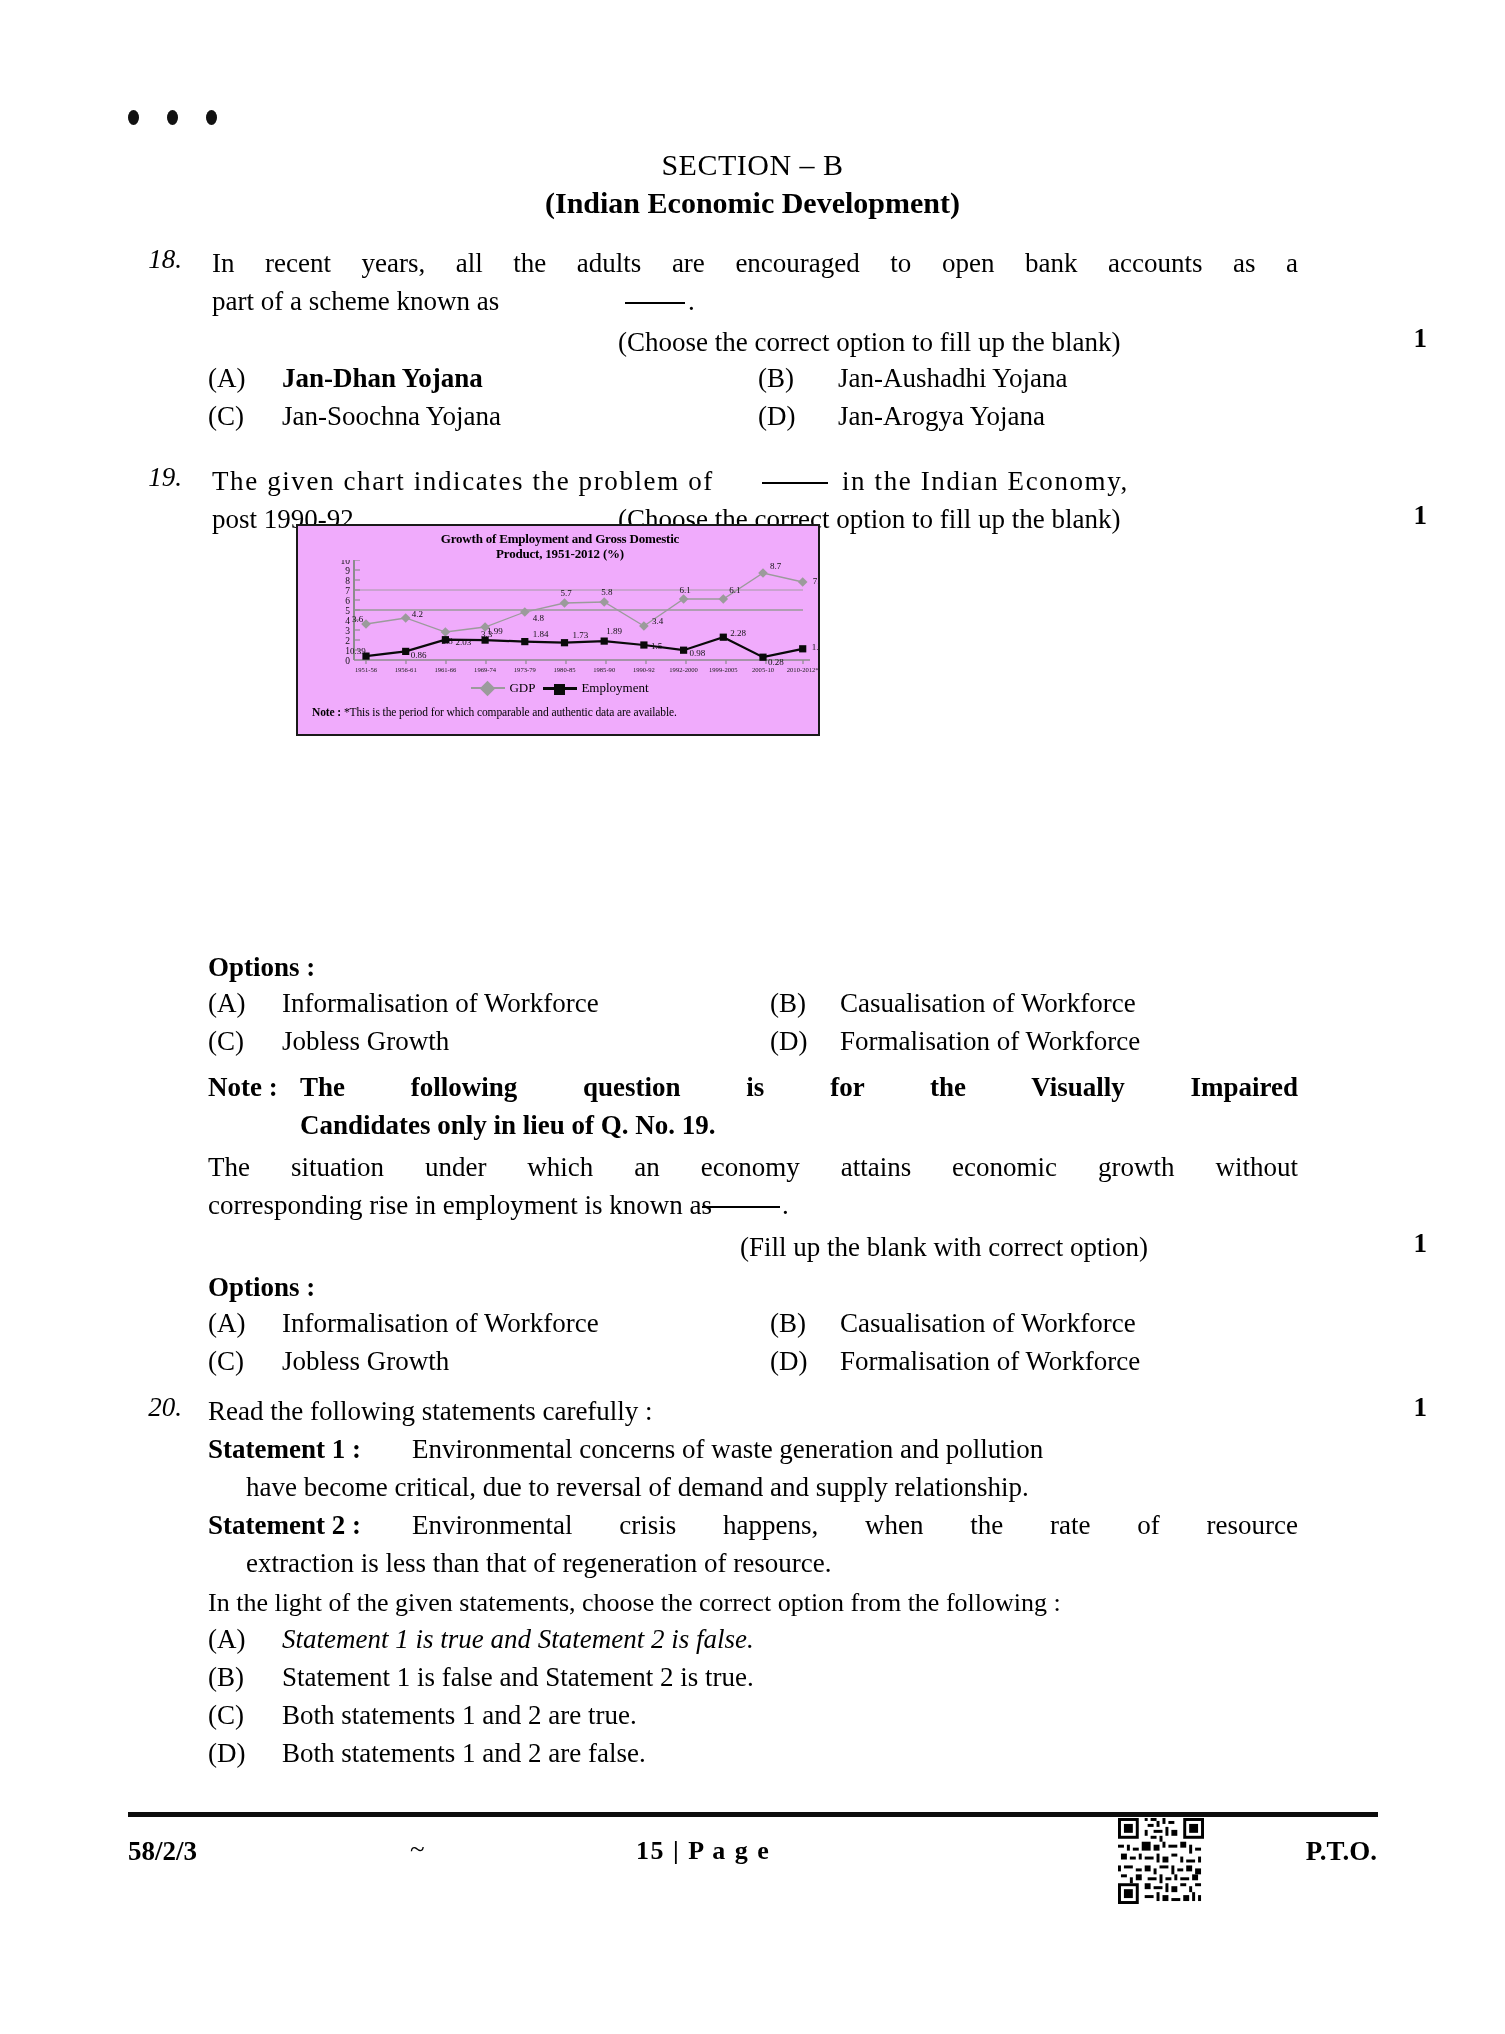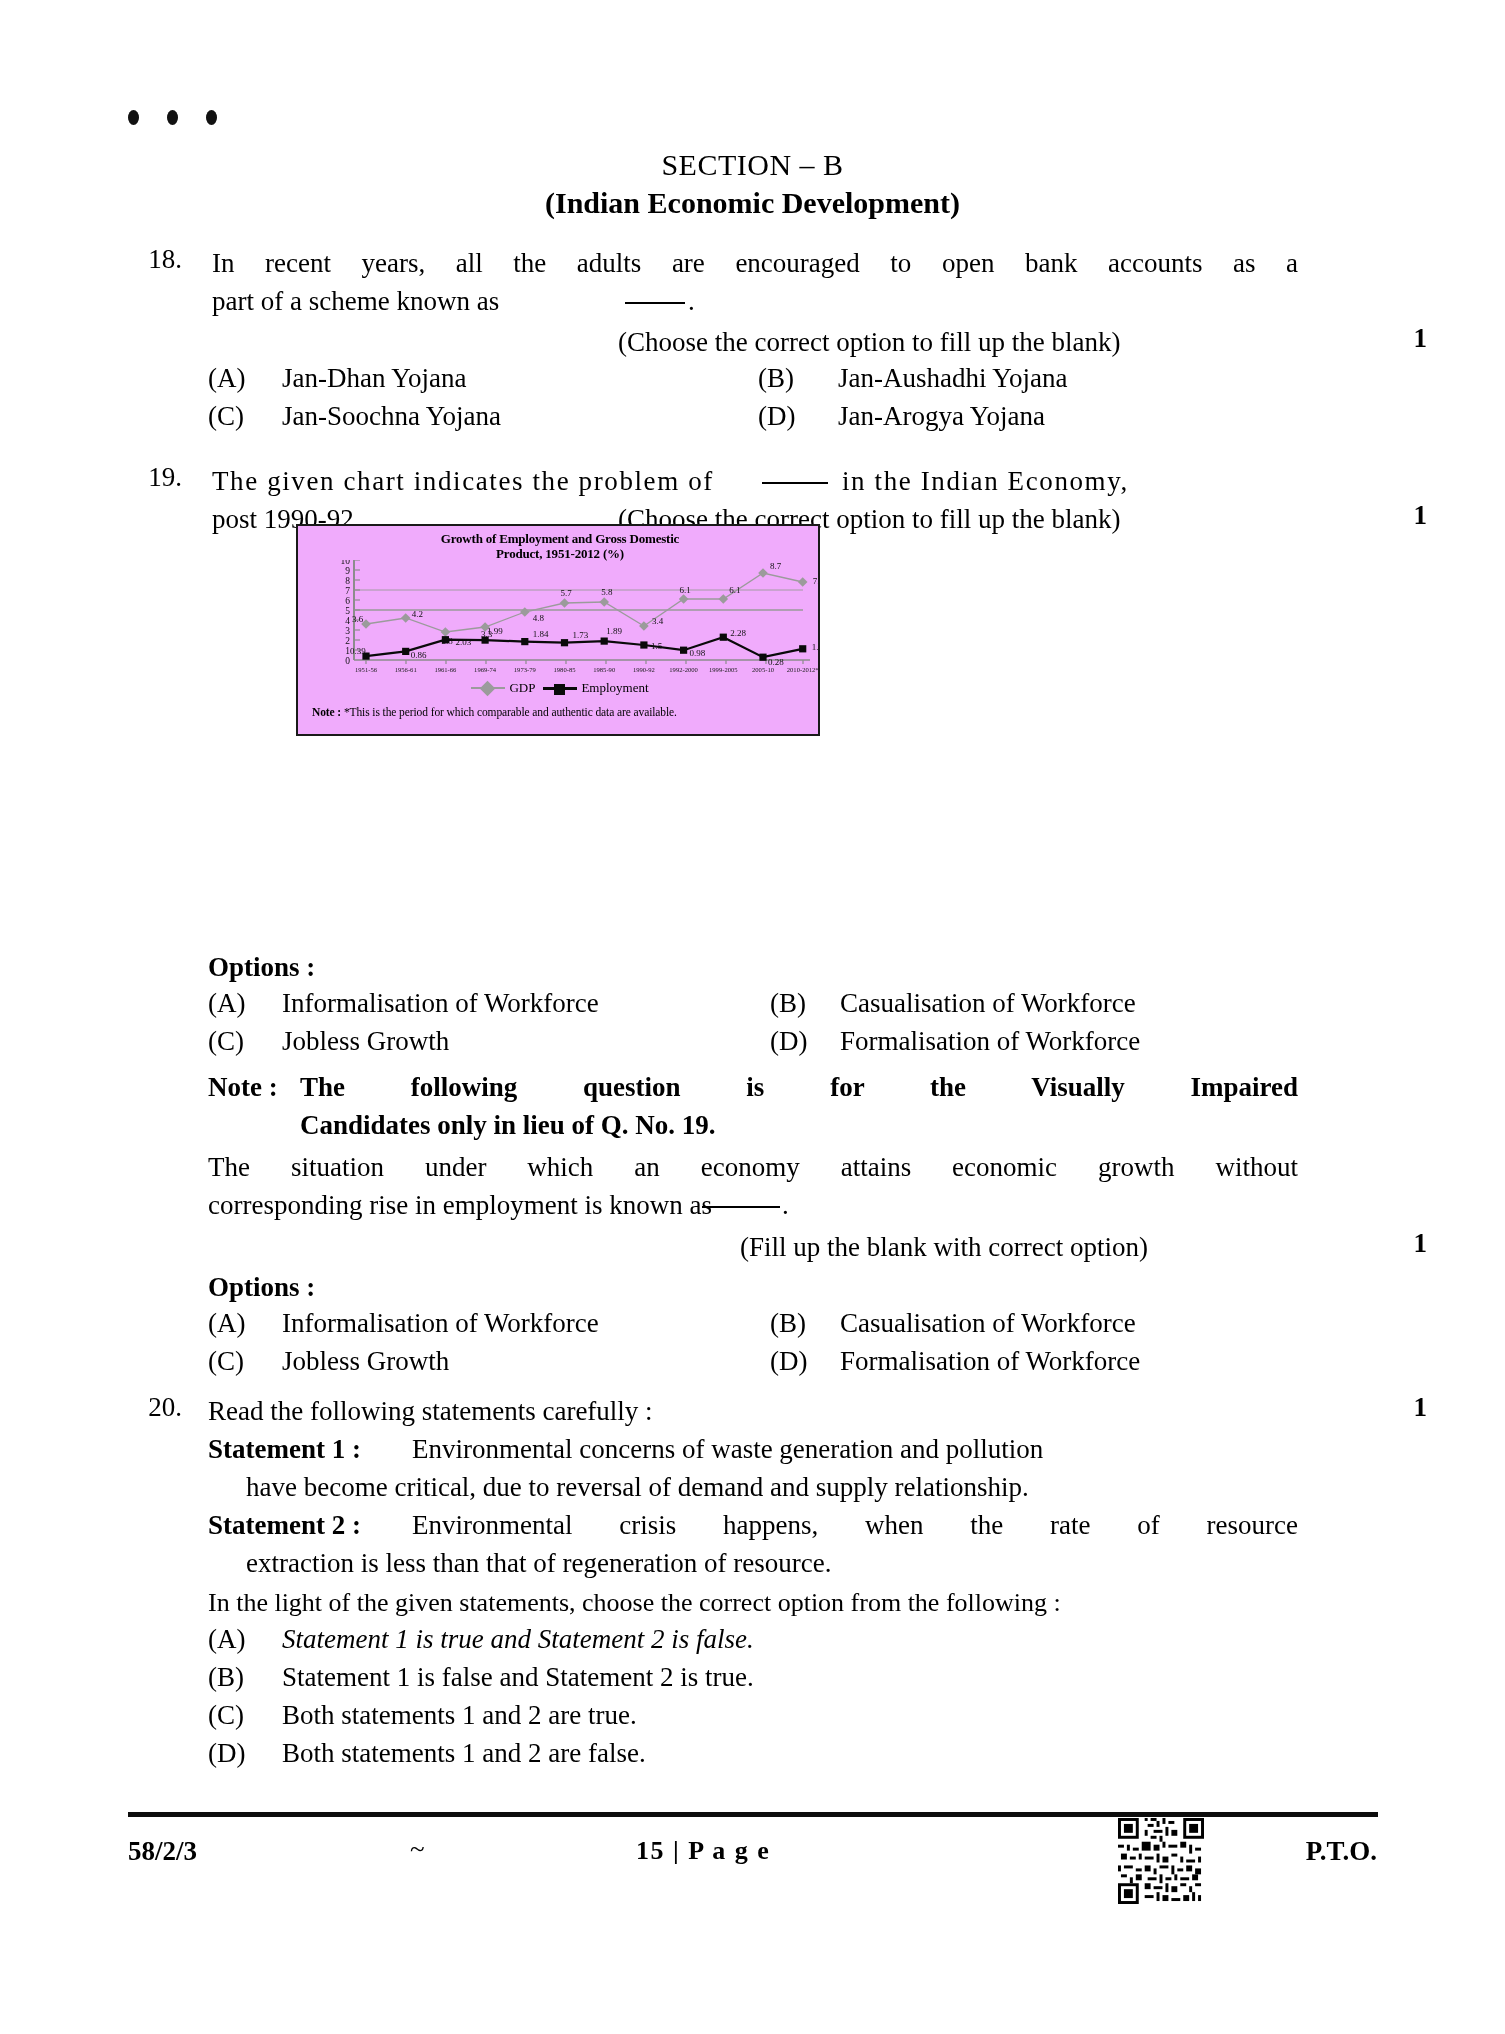--- a/index.html
+++ b/index.html
@@ -54,20 +54,21 @@
     font-size: 30px;
     font-weight: bold;
   }
 
   
   .q-num {
     position: absolute;
     font-size: 27px;
     text-align: right;
     width: 62px;
+    font-style: italic;
   }
   .ln {
     position: absolute;
     font-size: 27px;
     line-height: 38px;
     white-space: nowrap;
   }
   .ln-just {
     position: absolute;
     font-size: 27px;
@@ -219,21 +220,21 @@
 
   <div class="q-num" style="left:120px; top:244px;">18.</div>
   <div class="ln-just" style="left:212px; top:244px; width:1086px;">In recent years, all the adults are encouraged to open bank accounts as a</div>
   <div class="ln" style="left:212px; top:282px;">part of a scheme known as</div>
   <span class="blankline" style="position:absolute; left:625px; top:282px; width:60px;"></span>
   <div class="ln" style="left:688px; top:282px;">.</div>
   <div class="ln" style="left:618px; top:323px;">(Choose the correct option to fill up the blank)</div>
   <div class="marks" style="top:323px;">1</div>
 
   <div class="opt-letter" style="left:208px; top:363px;">(A)</div>
-  <div class="opt-text" style="left:282px; top:363px;">Jan-Dhan Yojana</div>
+  <div class="opt-text" style="left:282px; top:363px;font-weight:bold;">Jan-Dhan Yojana</div>
   <div class="opt-letter" style="left:758px; top:363px;">(B)</div>
   <div class="opt-text" style="left:838px; top:363px;">Jan-Aushadhi Yojana</div>
   <div class="opt-letter" style="left:208px; top:401px;">(C)</div>
   <div class="opt-text" style="left:282px; top:401px;">Jan-Soochna Yojana</div>
   <div class="opt-letter" style="left:758px; top:401px;">(D)</div>
   <div class="opt-text" style="left:838px; top:401px;">Jan-Arogya Yojana</div>
 
   <div class="q-num" style="left:120px; top:462px;">19.</div>
   <div class="ln" style="left:212px; top:462px; letter-spacing:1.6px;">The given chart indicates the problem of</div>
   <span class="blankline" style="position:absolute; left:762px; top:462px; width:66px;"></span>

